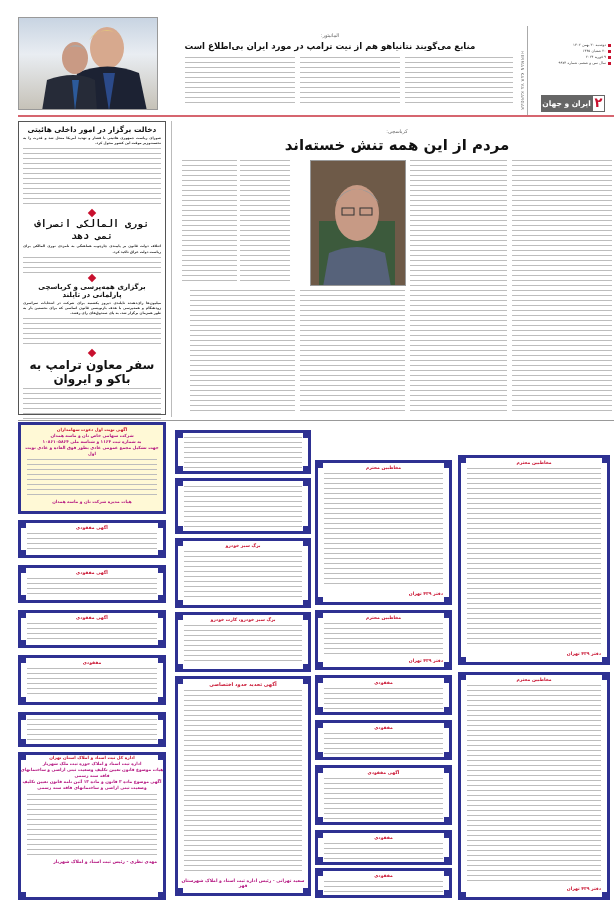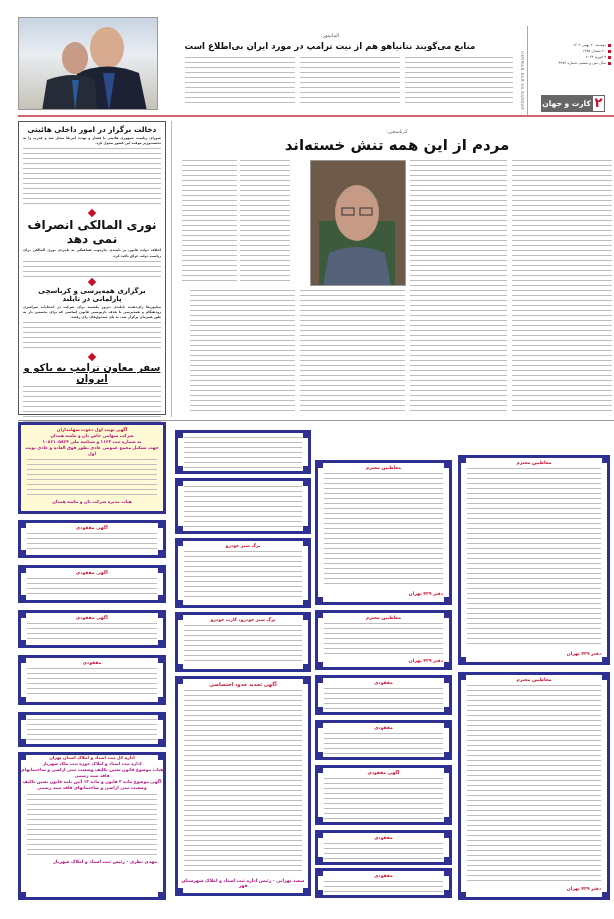--- a/index.html
+++ b/index.html
@@ -38,21 +38,21 @@
 <div class="abs masthead">
   <div class="meta">
     <div>دوشنبه ۳۰ بهمن ۱۴۰۲</div>
     <div>۲۰ شعبان ۱۴۴۵</div>
     <div>۹ فوریه ۲۰۲۴</div>
     <div>سال سی و ششم، شماره ۹۹۷۴</div>
   </div>
 </div>
 <div class="abs section-bar">
   <div class="section-num">۲</div>
-  <div class="section-name">کارت و جهان</div>
+  <div class="section-name">ایران و جهان</div>
 </div>
 
 <div class="abs kicker" style="left:180px;top:32px;width:300px;">المانیتور:</div>
 <div class="abs h1" style="left:180px;top:41px;width:300px;font-size:8.6px;">منابع می‌گویند نتانیاهو هم از نیت ترامپ در مورد ایران بی‌اطلاع است</div>
 <div class="abs lines" style="left:405px;top:57px;width:108px;height:50px;"></div>
 <div class="abs lines" style="left:300px;top:57px;width:100px;height:50px;"></div>
 <div class="abs lines" style="left:185px;top:57px;width:110px;height:50px;"></div>
 
 <div class="abs photo" style="left:18px;top:17px;width:140px;height:93px;background:linear-gradient(#c8d4e2,#e9edf2 40%,#c6c2b8);">
   <svg width="140" height="93" viewBox="0 0 140 93">
@@ -88,29 +88,29 @@
     <rect x="51" y="47" width="12" height="7" fill="none" stroke="#333" stroke-width="1"></rect>
     <path d="M14 126 L20 92 Q48 80 76 92 L82 126Z" fill="#56627a"></path>
   </svg>
 </div>
 
 <div class="abs box" style="left:18px;top:121px;width:148px;height:294px;padding:3px 4px;">
   <div class="h1" style="font-size:7.4px;">دخالت برگزار در امور داخلی هائیتی</div>
   <div class="txt" style="font-weight:bold;color:#333;margin-top:2px;">شورای ریاست جمهوری هائیتی با فشار و تهدید آمریکا منحل شد و قدرت را به نخست‌وزیر موقت این کشور محول کرد.</div>
   <div class="lines" style="height:60px;margin-top:2px;"></div>
   <div class="dot"></div>
-  <div class="h1" style="font-size:12px;">نوری المالکی انصراف نمی دهد</div>
+  <div class="h1" style="font-size:10px;font-family:Liberation Mono, monospace;">نوری المالکی انصراف نمی دهد</div>
   <div class="txt" style="font-weight:bold;color:#333;margin-top:2px;">ائتلاف دولت قانون بر پایبندی چارچوب هماهنگی به نامزدی نوری المالکی برای ریاست دولت عراق تاکید کرد.</div>
   <div class="lines" style="height:16px;margin-top:2px;"></div>
   <div class="dot"></div>
   <div class="h1" style="font-size:7px;">برگزاری همه‌پرسی و کرباسچی پارلمانی در تایلند</div>
   <div class="txt" style="font-weight:bold;color:#333;margin-top:2px;">میلیون‌ها رای‌دهنده تایلندی دیروز یکشنبه برای شرکت در انتخابات سراسری زودهنگام و همه‌پرسی با هدف بازنویسی قانون اساسی که برای نخستین بار به طور همزمان برگزار شد، به پای صندوق‌های رای رفتند.</div>
   <div class="lines" style="height:30px;margin-top:2px;"></div>
   <div class="dot"></div>
-  <div class="h1" style="font-size:10px;text-decoration:underline;">سفر معاون ترامپ به باکو و ایروان</div>
+  <div class="h1" style="font-size:12px;">سفر معاون ترامپ به باکو و ایروان</div>
   <div class="lines" style="height:36px;margin-top:2px;"></div>
 </div>
 
 <div class="abs yellow-ad" style="left:18px;top:422px;width:148px;height:92px;padding:2px;">
   <div class="pink" style="color:#c8102e;">آگهی نوبت اول دعوت سهامداران</div>
   <div class="pink">شرکت سهامی خاص نان و ماسه همدان</div>
   <div class="pink">به شماره ثبت ۱۱۶۴ و شناسه ملی ۱۰۸۶۱۰۵۸۶۴</div>
   <div class="pink">جهت تشکیل مجمع عمومی عادی بطور فوق العاده و عادی نوبت اول</div>
   <div class="lines" style="height:38px;margin:2px 4px;"></div>
   <div class="pink">هیات مدیره شرکت نان و ماسه همدان</div>

